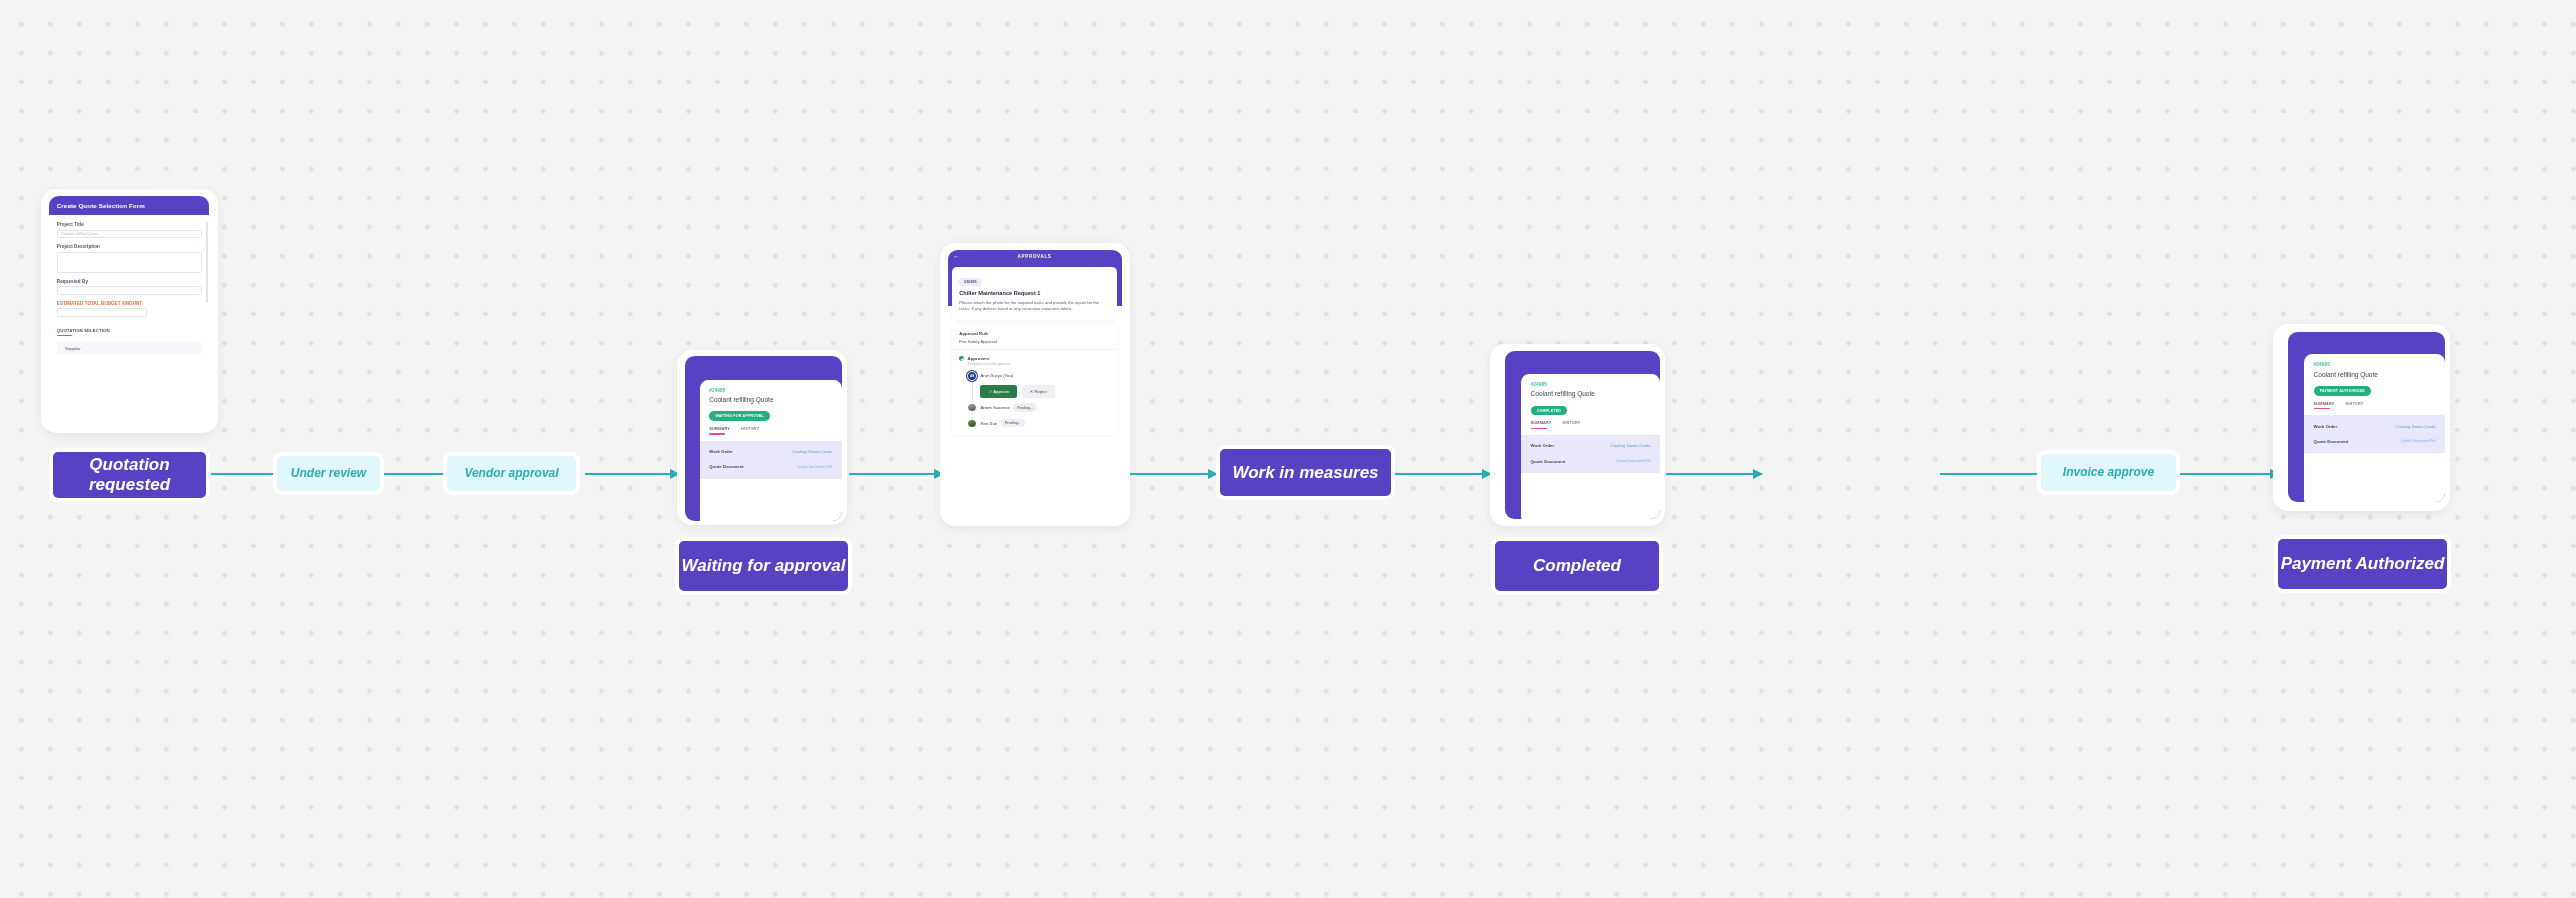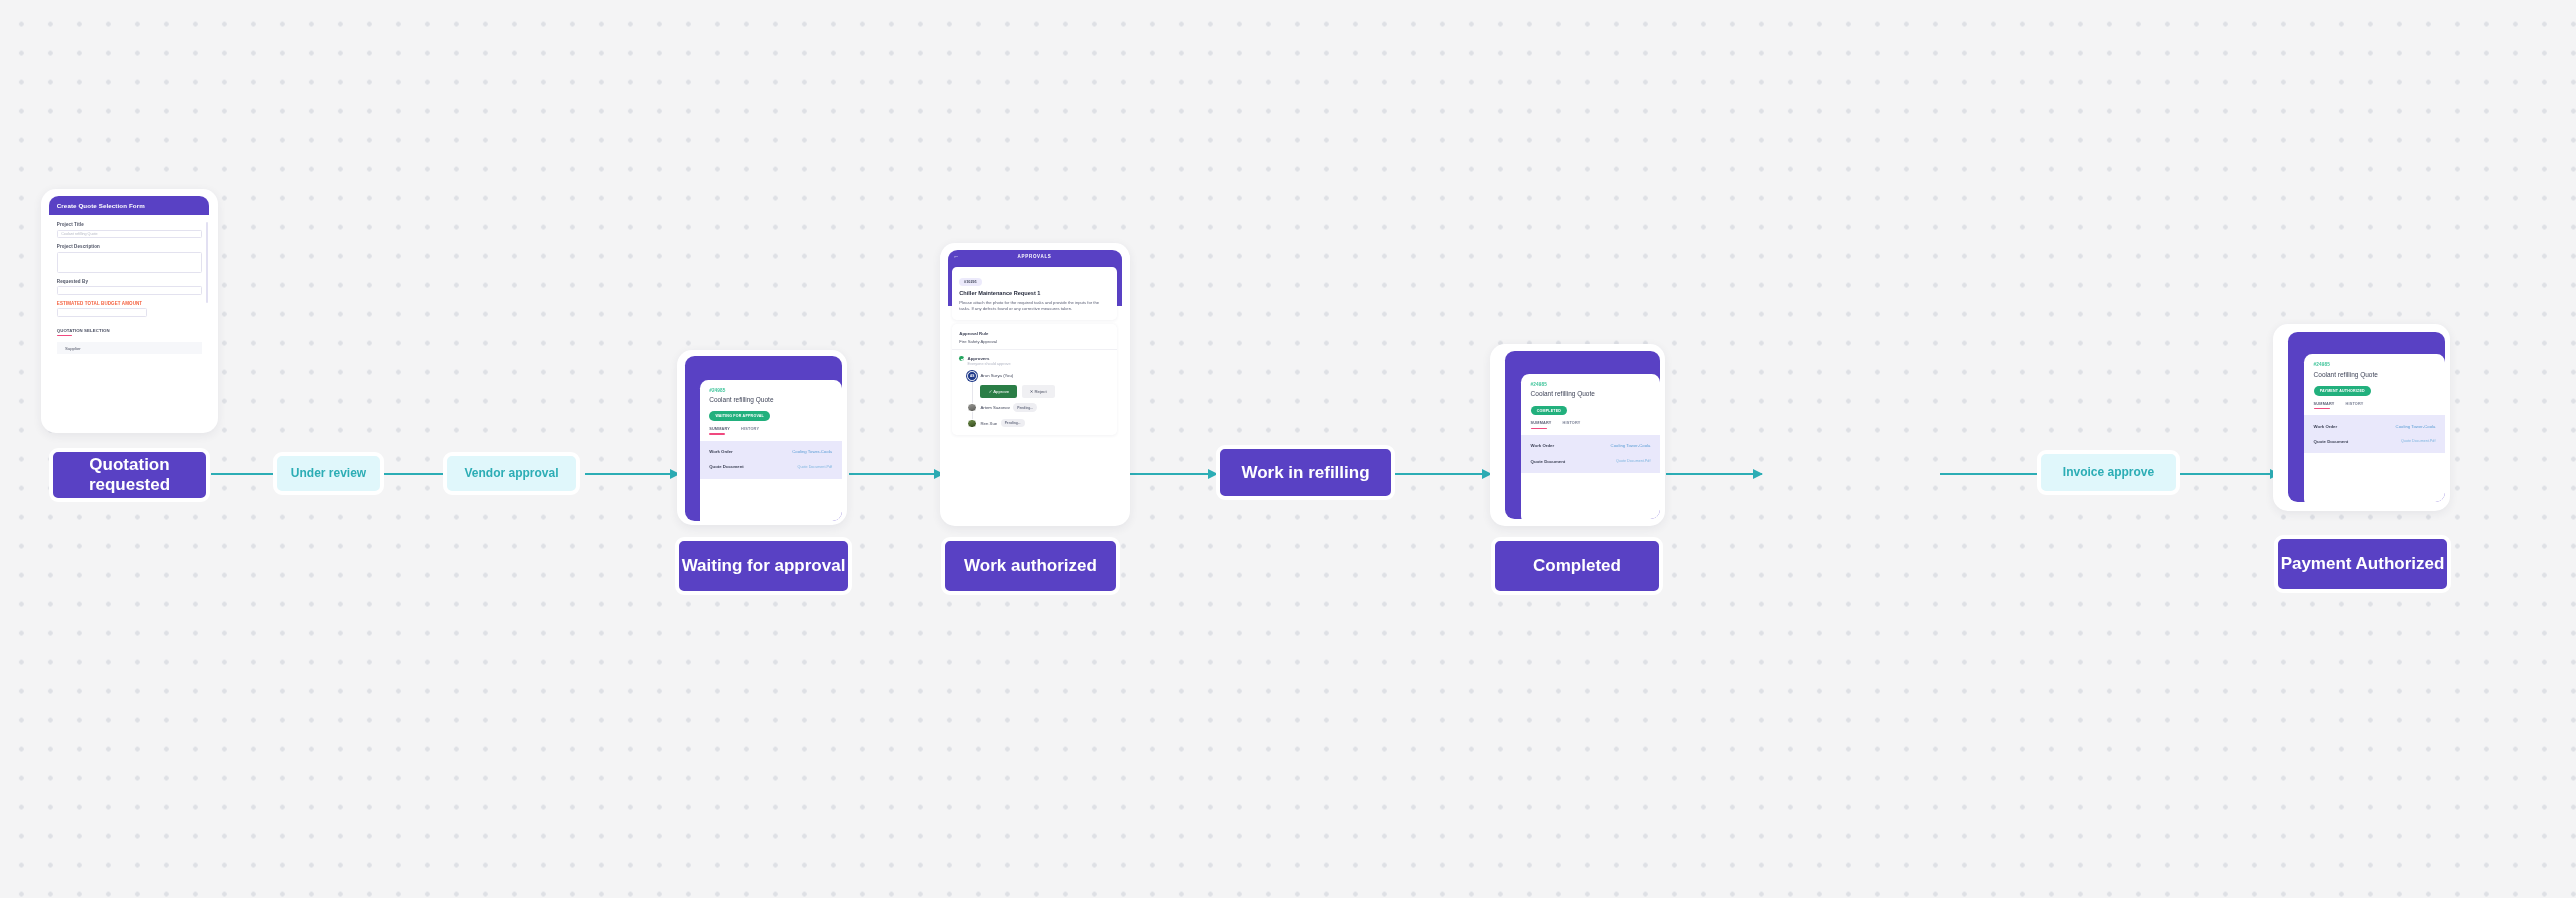--- a/index.html
+++ b/index.html
@@ -23,20 +23,21 @@
     border-top:5.5px solid transparent;
     border-bottom:5.5px solid transparent;
   }
 
   
   .node {
     position:absolute; display:flex; align-items:center; justify-content:center;
     border-radius:9px; border:4.1px solid #ffffff;
     font-weight:bold; text-align:center; line-height:1.15;
     z-index:5;
+    font-style:italic;
   }
   .node.primary { background:#5941c4; color:#ffffff; font-size:17px; }
   .node.soft    { background:#e0f7fb; color:#2cadb5; font-size:12px; }
 
   
   .shell {
     position:absolute; background:#ffffff; border-radius:15px;
     box-shadow:0 2.1px 9.6px rgba(40,40,70,.07);
     overflow:hidden; z-index:4;
   }
@@ -257,26 +258,23 @@
               <span class="ap-avatar ph2"></span>
               <span class="ap-name">Ren Xue</span>
               <span class="ap-pending">Pending...</span>
             </div>
           </div>
         </div>
       </div>
     </div>
   </div>
 
-  <div class="node primary" style="left:941px; top:537px; width:179px; height:58px;">
-    <span>Work authorized</span>
-  </div>
 
   <div class="node primary" style="left:1216px; top:445px; width:179px; height:55px;">
-    <span>Work in refilling</span>
+    <span>Work in measures</span>
   </div>
 
   <div class="shell" style="left:1490px; top:344px; width:175px; height:182px;">
     <div class="phone" style="left:15px; top:6.9px; width:155px; height:168px;">
       <div class="phone-inner" style="left:16px; top:23px; width:139px; height:150px;">
         <div class="qd-pad">
           <div class="qd-id">#24985</div>
           <div class="qd-title">Coolant refilling Quote</div>
           <div class="qd-badge">COMPLETED</div>
           <div class="qd-tabs">

